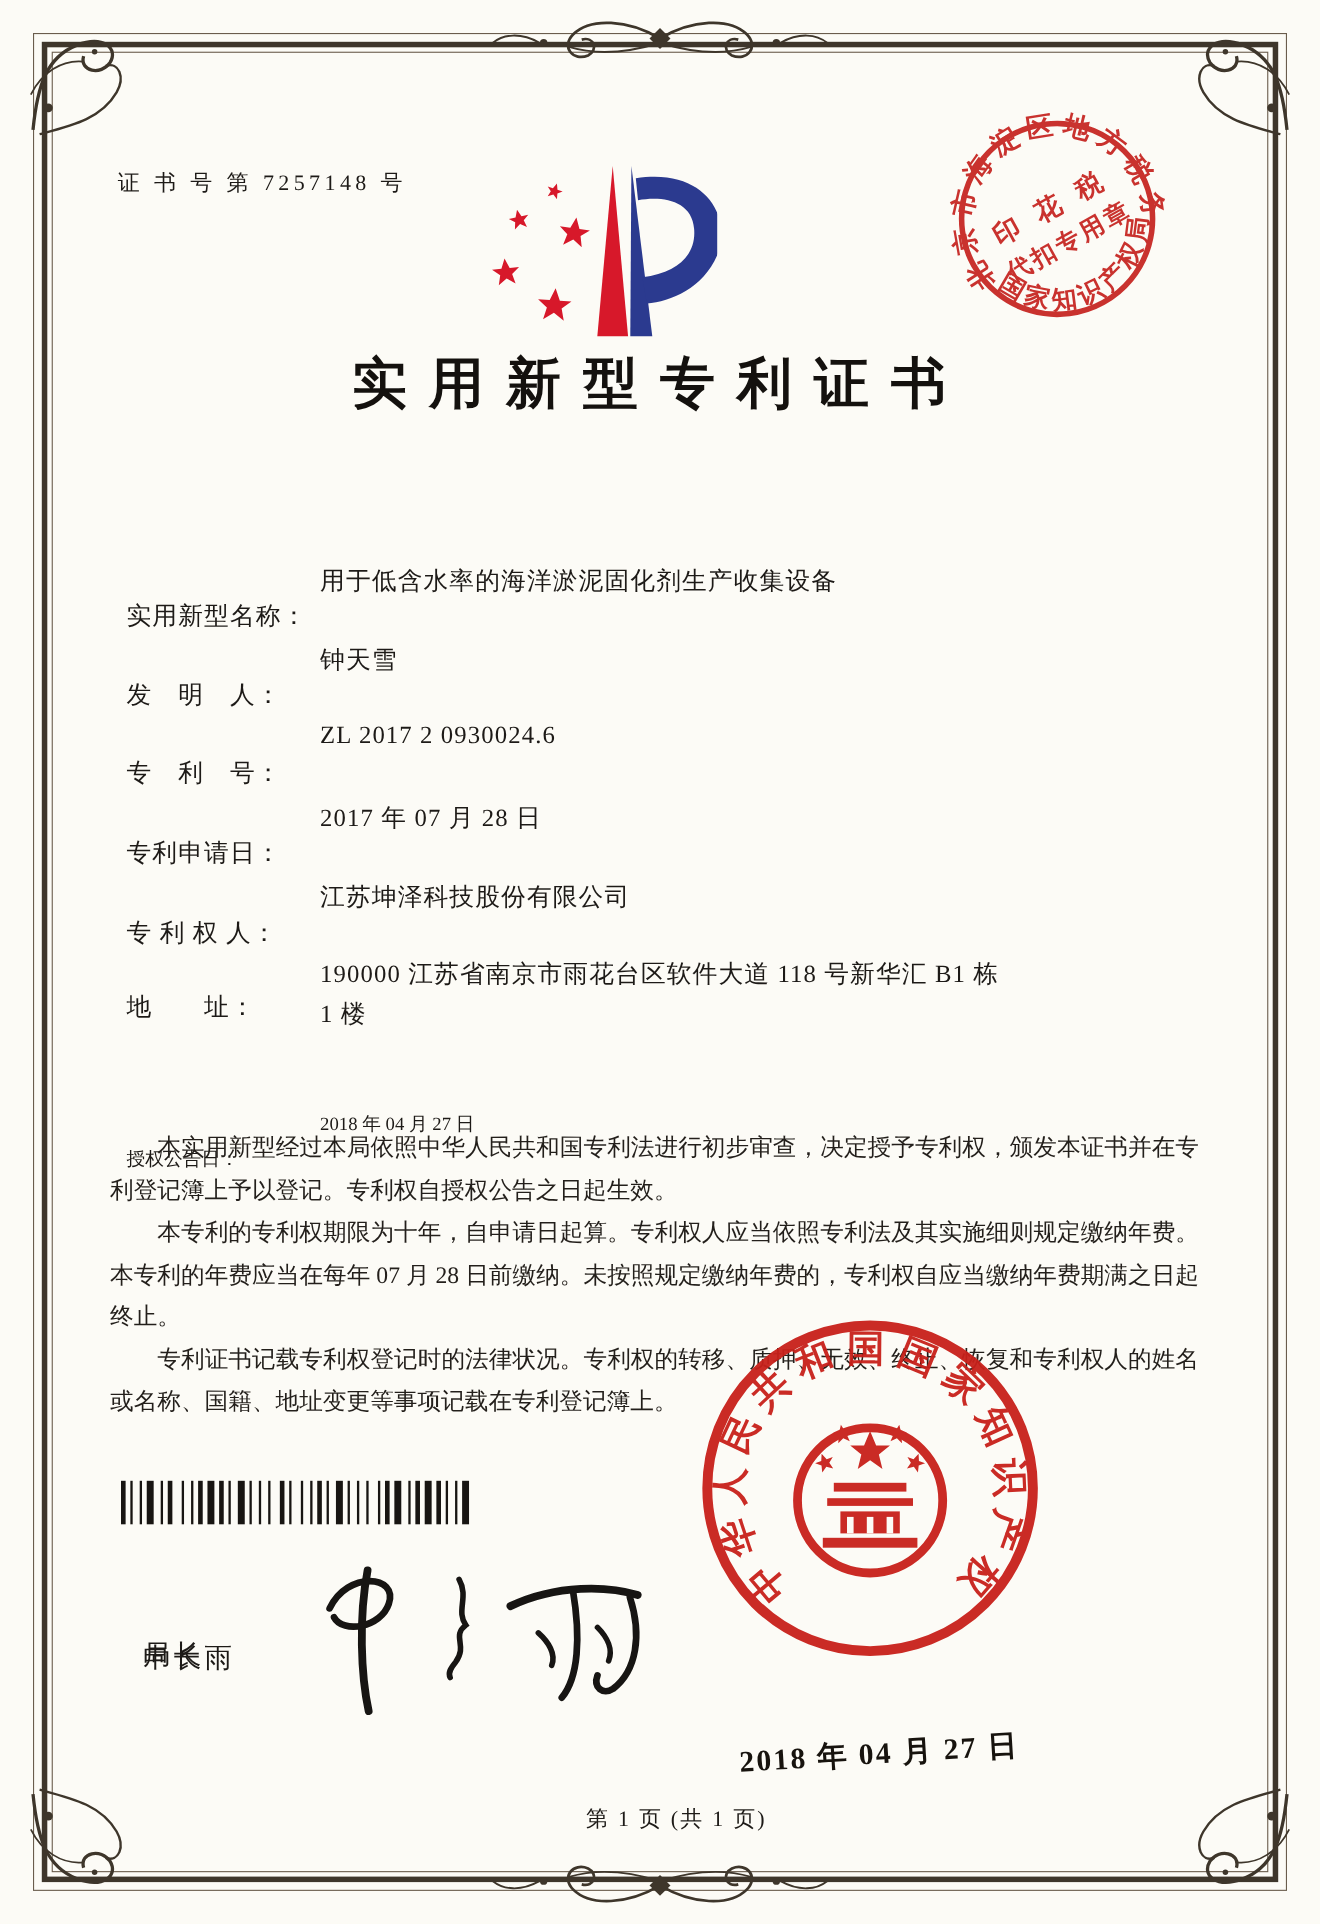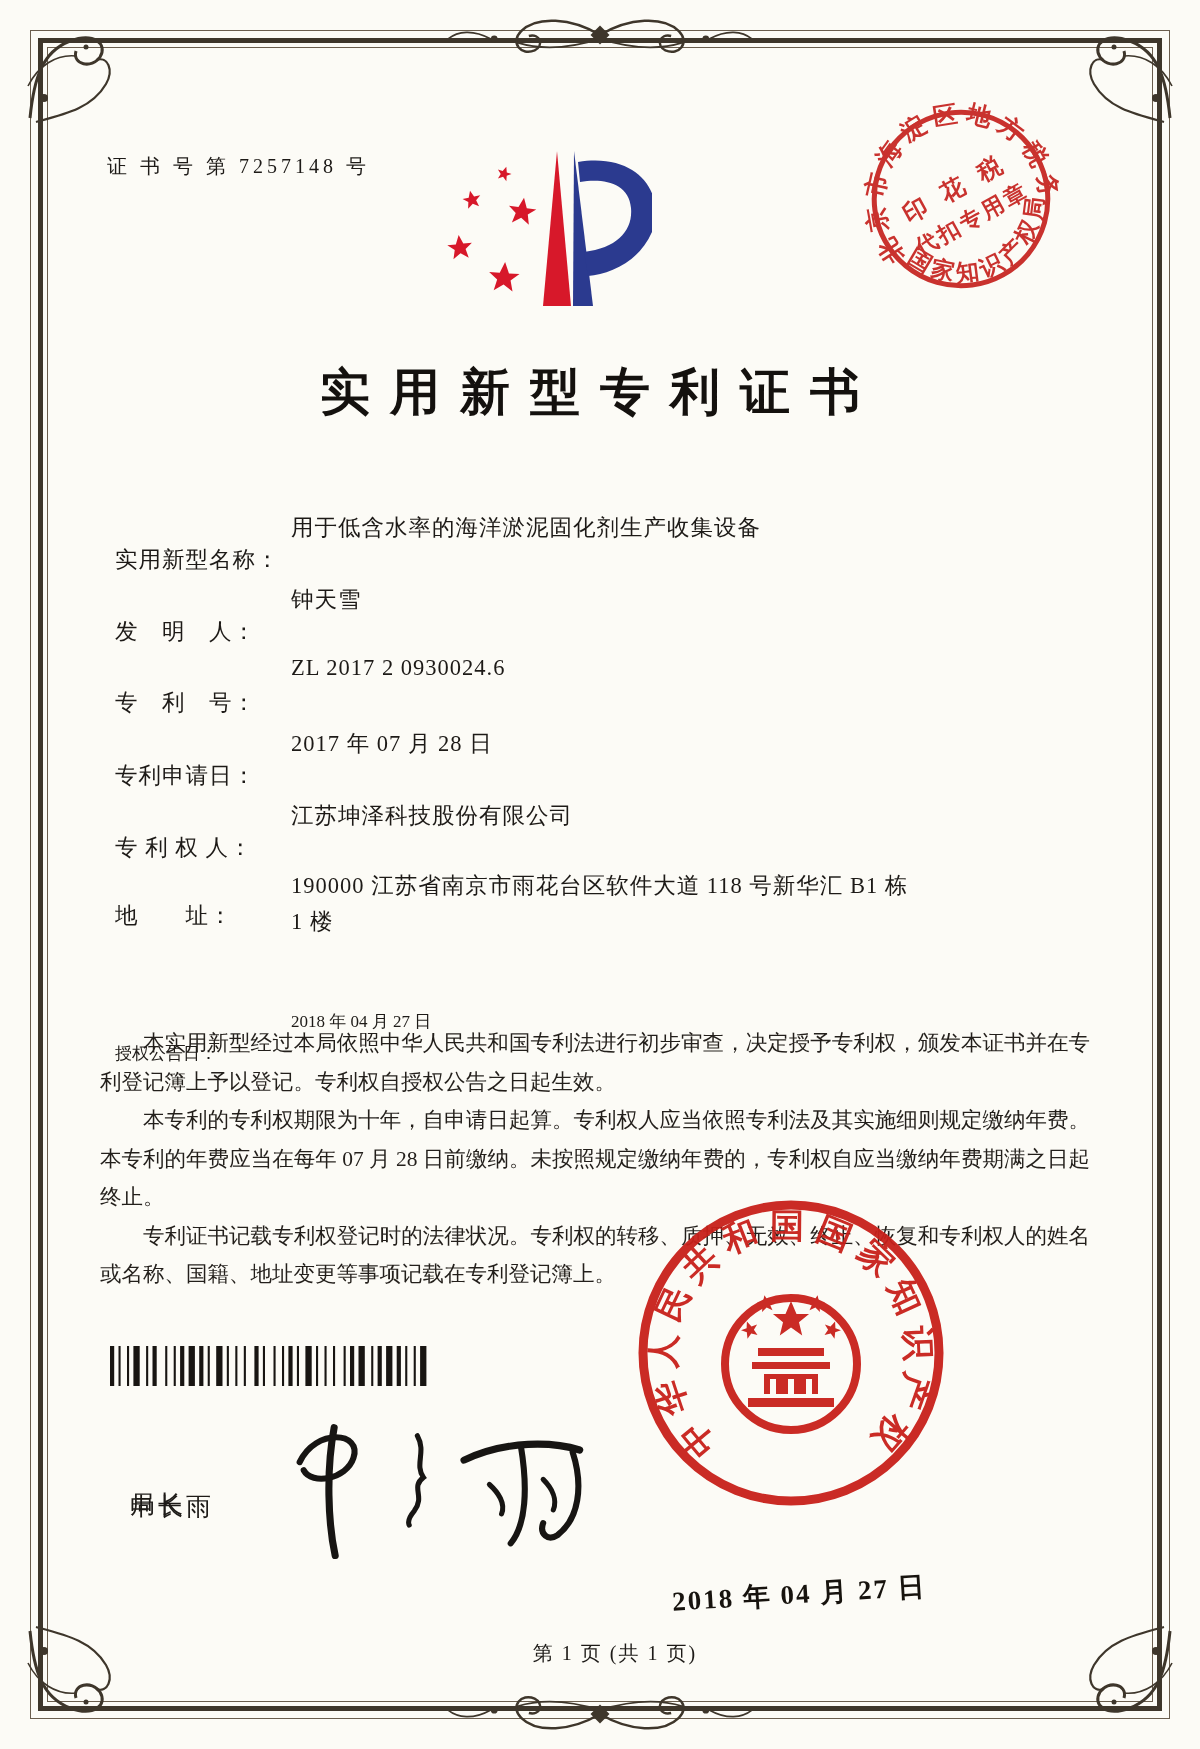--- a/index.html
+++ b/index.html
@@ -21,21 +21,21 @@
   .corner.br{bottom:16px;right:16px;transform:scale(-1,-1);}
   .scroll{position:absolute;left:50%;width:340px;height:50px;margin-left:-170px;color:#3e362b;}
   .scroll.top{top:10px;}
   .scroll.bottom{bottom:10px;transform:scaleY(-1);}
   
   .cert-no{position:absolute;left:95px;top:153px;font-size:20px;letter-spacing:4px;margin-left:12px;}
   .logo{position:absolute;left:440px;top:148px;width:212px;height:158px;}
   .tax-stamp{position:absolute;left:850px;top:88px;width:222px;height:222px;transform:rotate(-29deg);opacity:.92;}
   .title{
     position:absolute;left:0;right:0;top:315px;text-align:center;
-    font-size:50px;font-weight:700;letter-spacing:20px;color:#14110e;margin-top:44px;
+    font-size:50px;font-weight:700;letter-spacing:20px;color:#14110e;
   }
   
   .row{position:absolute;left:115px;font-size:22.5px;letter-spacing:1px;white-space:nowrap;}
   .f-label{display:inline-block;min-width:176px;vertical-align:top;margin-top:32px;}
   .f-value{display:inline-block;vertical-align:top;}
   .addr-block{display:inline-block;vertical-align:top;white-space:normal;width:700px;line-height:36px;}
   .grant-wrap{position:absolute;left:115px;top:1010px;width:975px;font-size:17px;display:flex;text-decoration:underline;}
   .grant-left{width:525px;}
   
   .body-text{

